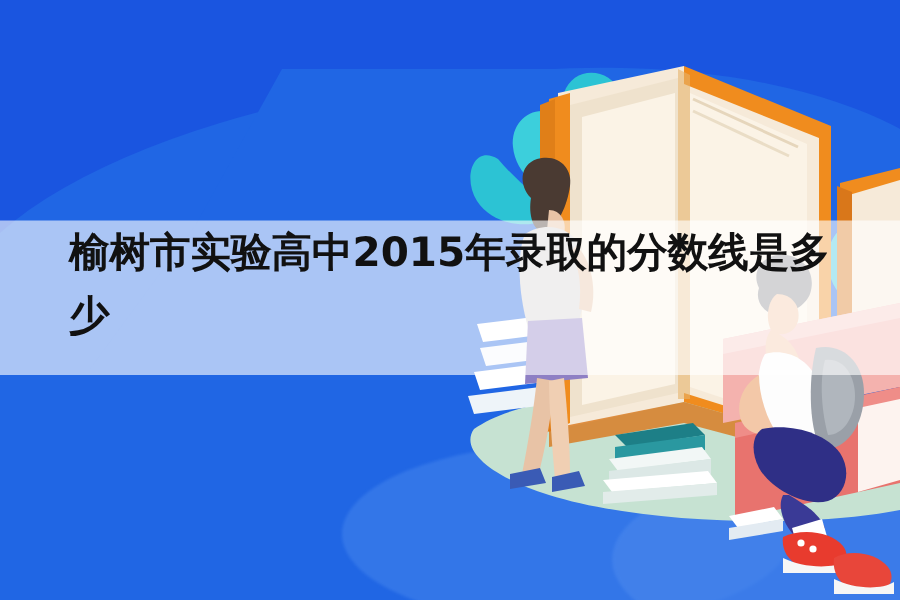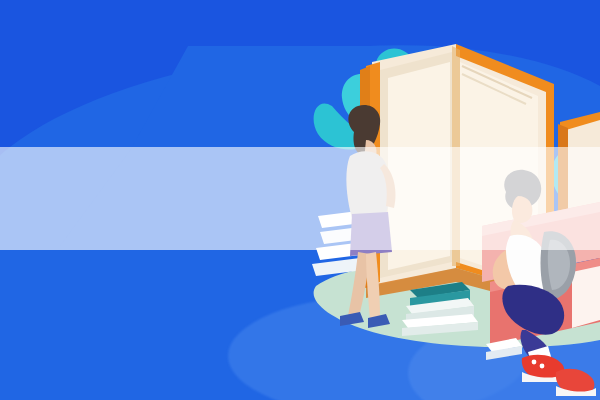--- a/index.html
+++ b/index.html
@@ -235,14 +235,15 @@
 
       <g>
         <path d="M176 344 L206 338 L212 346 L182 352 Z" fill="#ffffff"></path>
         <path d="M176 352 L212 346 L212 354 L176 360 Z" fill="#e3ebf2"></path>
       </g>
 
     </svg>
   </div>
 
   <div id="caption-band"></div>
+  <div id="caption-text">榆树市实验高中2015年录取的分数线是多少</div>
 
 </div>
 
 </body></html>

